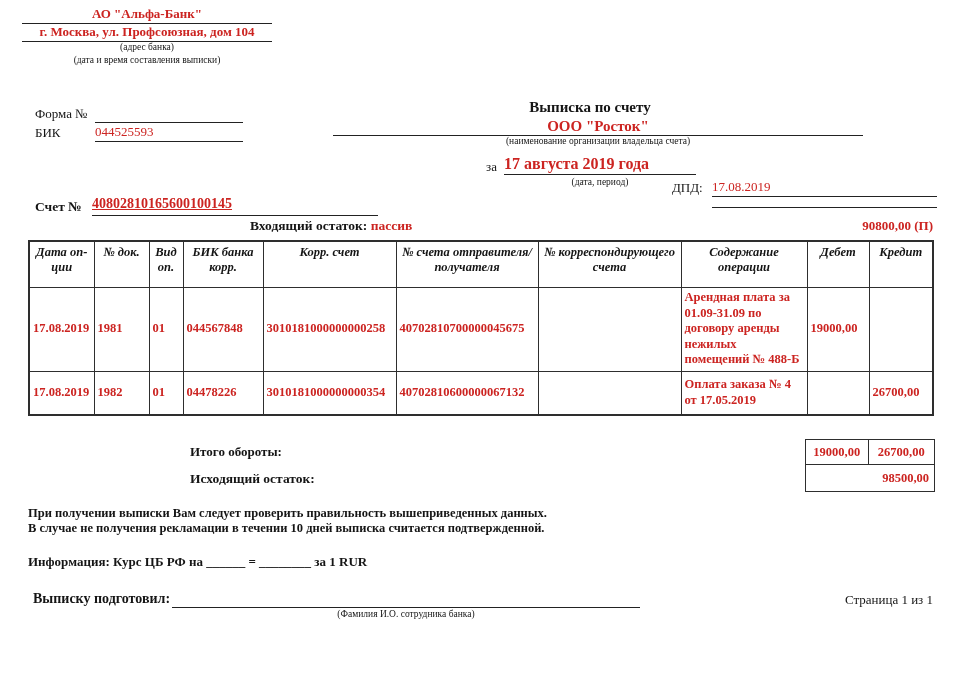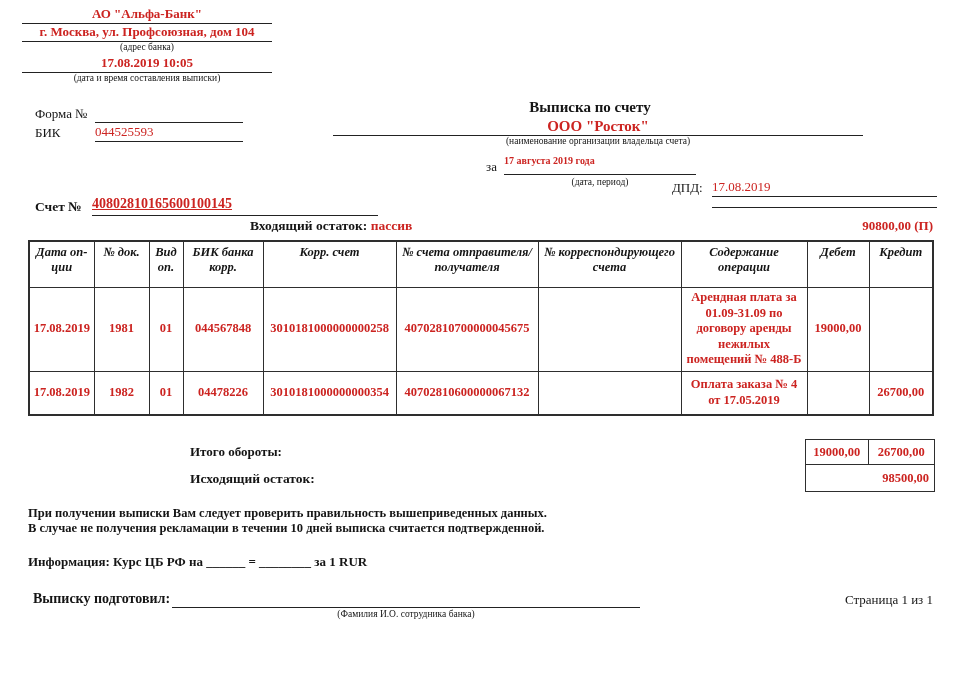--- a/index.html
+++ b/index.html
@@ -21,34 +21,34 @@
   .bank-block .caption{margin-bottom:2px;}
 
   
   .field-label{font-size:13px;}
   .value-line{border-bottom:1.5px solid #222;text-align:left;}
 
   
   .doc-title{left:340px;top:99px;width:500px;font-size:15px;font-weight:bold;text-align:center;}
   .org-wrap{left:333px;top:118px;width:530px;}
   .org-name{font-size:15px;font-weight:bold;text-align:center;color:#cc2421;border-bottom:1.5px solid #222;}
-  .period-line{left:504px;top:155px;width:192px;height:19px;font-size:10px;font-weight:bold;}
+  .period-line{left:504px;top:155px;width:192px;height:19px;font-size:16px;font-weight:bold;}
   .period-caption{left:504px;top:177px;width:192px;}
 
   
   table.ops{border-collapse:collapse;table-layout:fixed;}
   table.ops th,table.ops td{border:1.3px solid #2e2e2e;overflow:hidden;}
   table.ops{border:2px solid #2e2e2e;}
   table.ops th{
     font-size:12.5px;font-weight:bold;font-style:italic;
     vertical-align:top;padding:3px 2px 0 2px;text-align:center;line-height:1.2;
   }
   table.ops td{
     font-size:12.5px;font-weight:bold;color:#cc2421;
-    text-align:center;vertical-align:middle;padding:2px 3px;line-height:1.25;
+    text-align:left;vertical-align:middle;padding:2px 3px;line-height:1.25;
   }
 
   
   .totals-box{left:805px;top:439px;width:128px;border:1.5px solid #2e2e2e;}
   .totals-row{display:flex;}
   .totals-cell{font-size:12.5px;font-weight:bold;color:#cc2421;text-align:center;line-height:24px;height:24px;}
   .totals-cell.debit{width:62px;border-right:1.3px solid #2e2e2e;}
   .totals-cell.credit{width:66px;}
   .totals-closing{border-top:1.3px solid #2e2e2e;height:26px;line-height:26px;text-align:right;padding-right:5px;
     font-size:12.5px;font-weight:bold;color:#cc2421;}
@@ -60,21 +60,20 @@
   .prepared-label{font-size:14px;font-weight:bold;}
   .page-num{font-size:13px;}
 </style>
 </head>
 <body>
 
 <div class="abs bank-block">
   <div class="val red">АО "Альфа-Банк"</div>
   <div class="val red">г. Москва, ул. Профсоюзная, дом 104</div>
   <div class="caption">(адрес банка)</div>
-  <div class="val red">17.08.2019 10:05</div>
   <div class="caption">(дата и время составления выписки)</div>
 </div>
 
 <div class="abs field-label" style="left:35px;top:106px;">Форма №</div>
 <div class="abs value-line" style="left:95px;top:106px;width:148px;height:16px;font-size:13px;"></div>
 
 <div class="abs field-label" style="left:35px;top:125px;">БИК</div>
 <div class="abs value-line red" style="left:95px;top:124px;width:148px;height:17px;font-size:13px;">044525593</div>
 
 <div class="abs doc-title">Выписка по счету</div>

